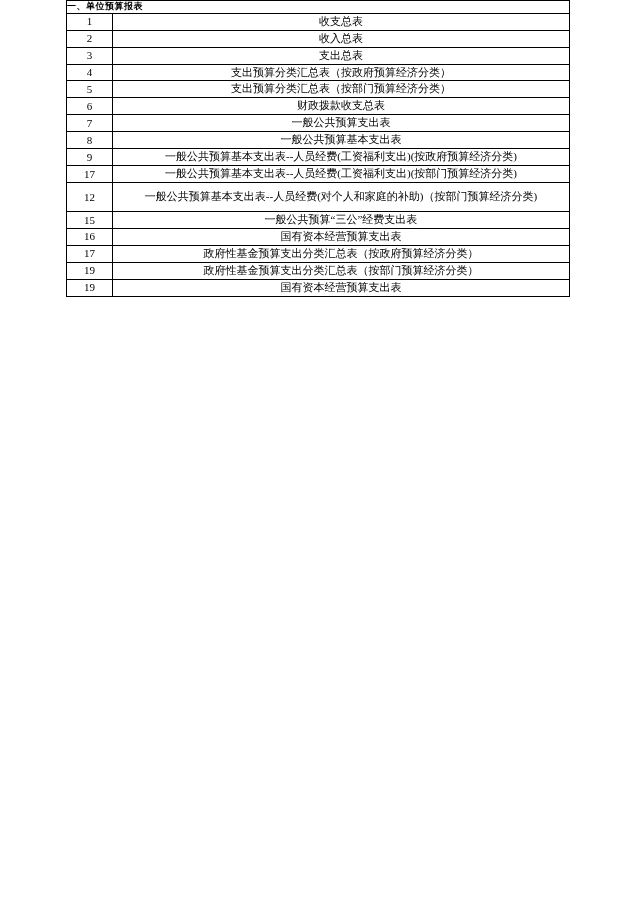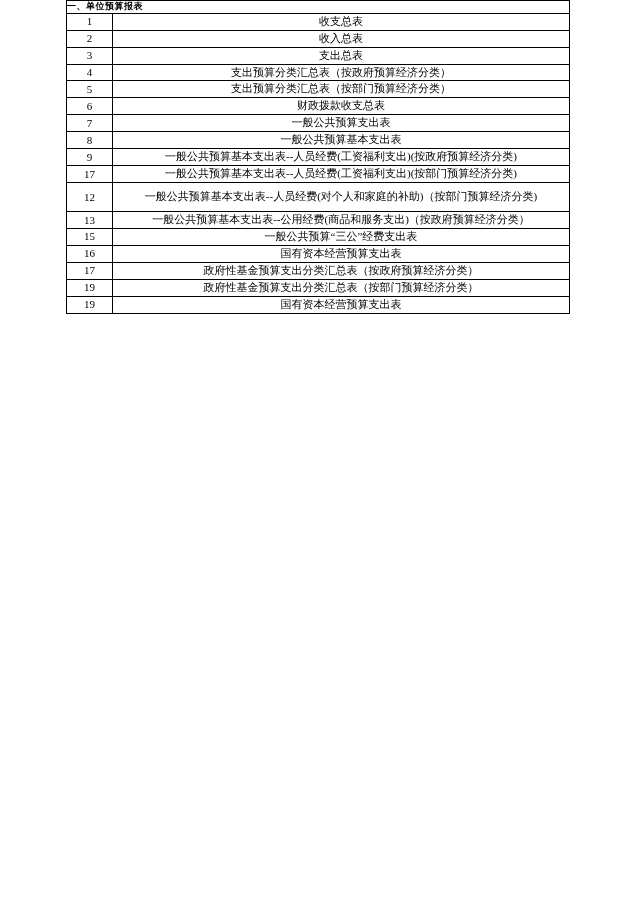--- a/index.html
+++ b/index.html
@@ -125,24 +125,20 @@
         </tr>
         <tr>
           <td class="num">17</td>
           <td class="label">一般公共预算基本支出表--人员经费(工资福利支出)(按部门预算经济分类)</td>
         </tr>
         <tr class="row-tall">
           <td class="num">12</td>
           <td class="label">一般公共预算基本支出表--人员经费(对个人和家庭的补助)（按部门预算经济分类)</td>
         </tr>
         <tr>
-          <td class="num">13</td>
-          <td class="label">一般公共预算基本支出表--公用经费(商品和服务支出)（按政府预算经济分类）</td>
-        </tr>
-        <tr>
           <td class="num">15</td>
           <td class="label">一般公共预算“三公”经费支出表</td>
         </tr>
         <tr>
           <td class="num">16</td>
           <td class="label">国有资本经营预算支出表</td>
         </tr>
         <tr>
           <td class="num">17</td>
           <td class="label">政府性基金预算支出分类汇总表（按政府预算经济分类）</td>

